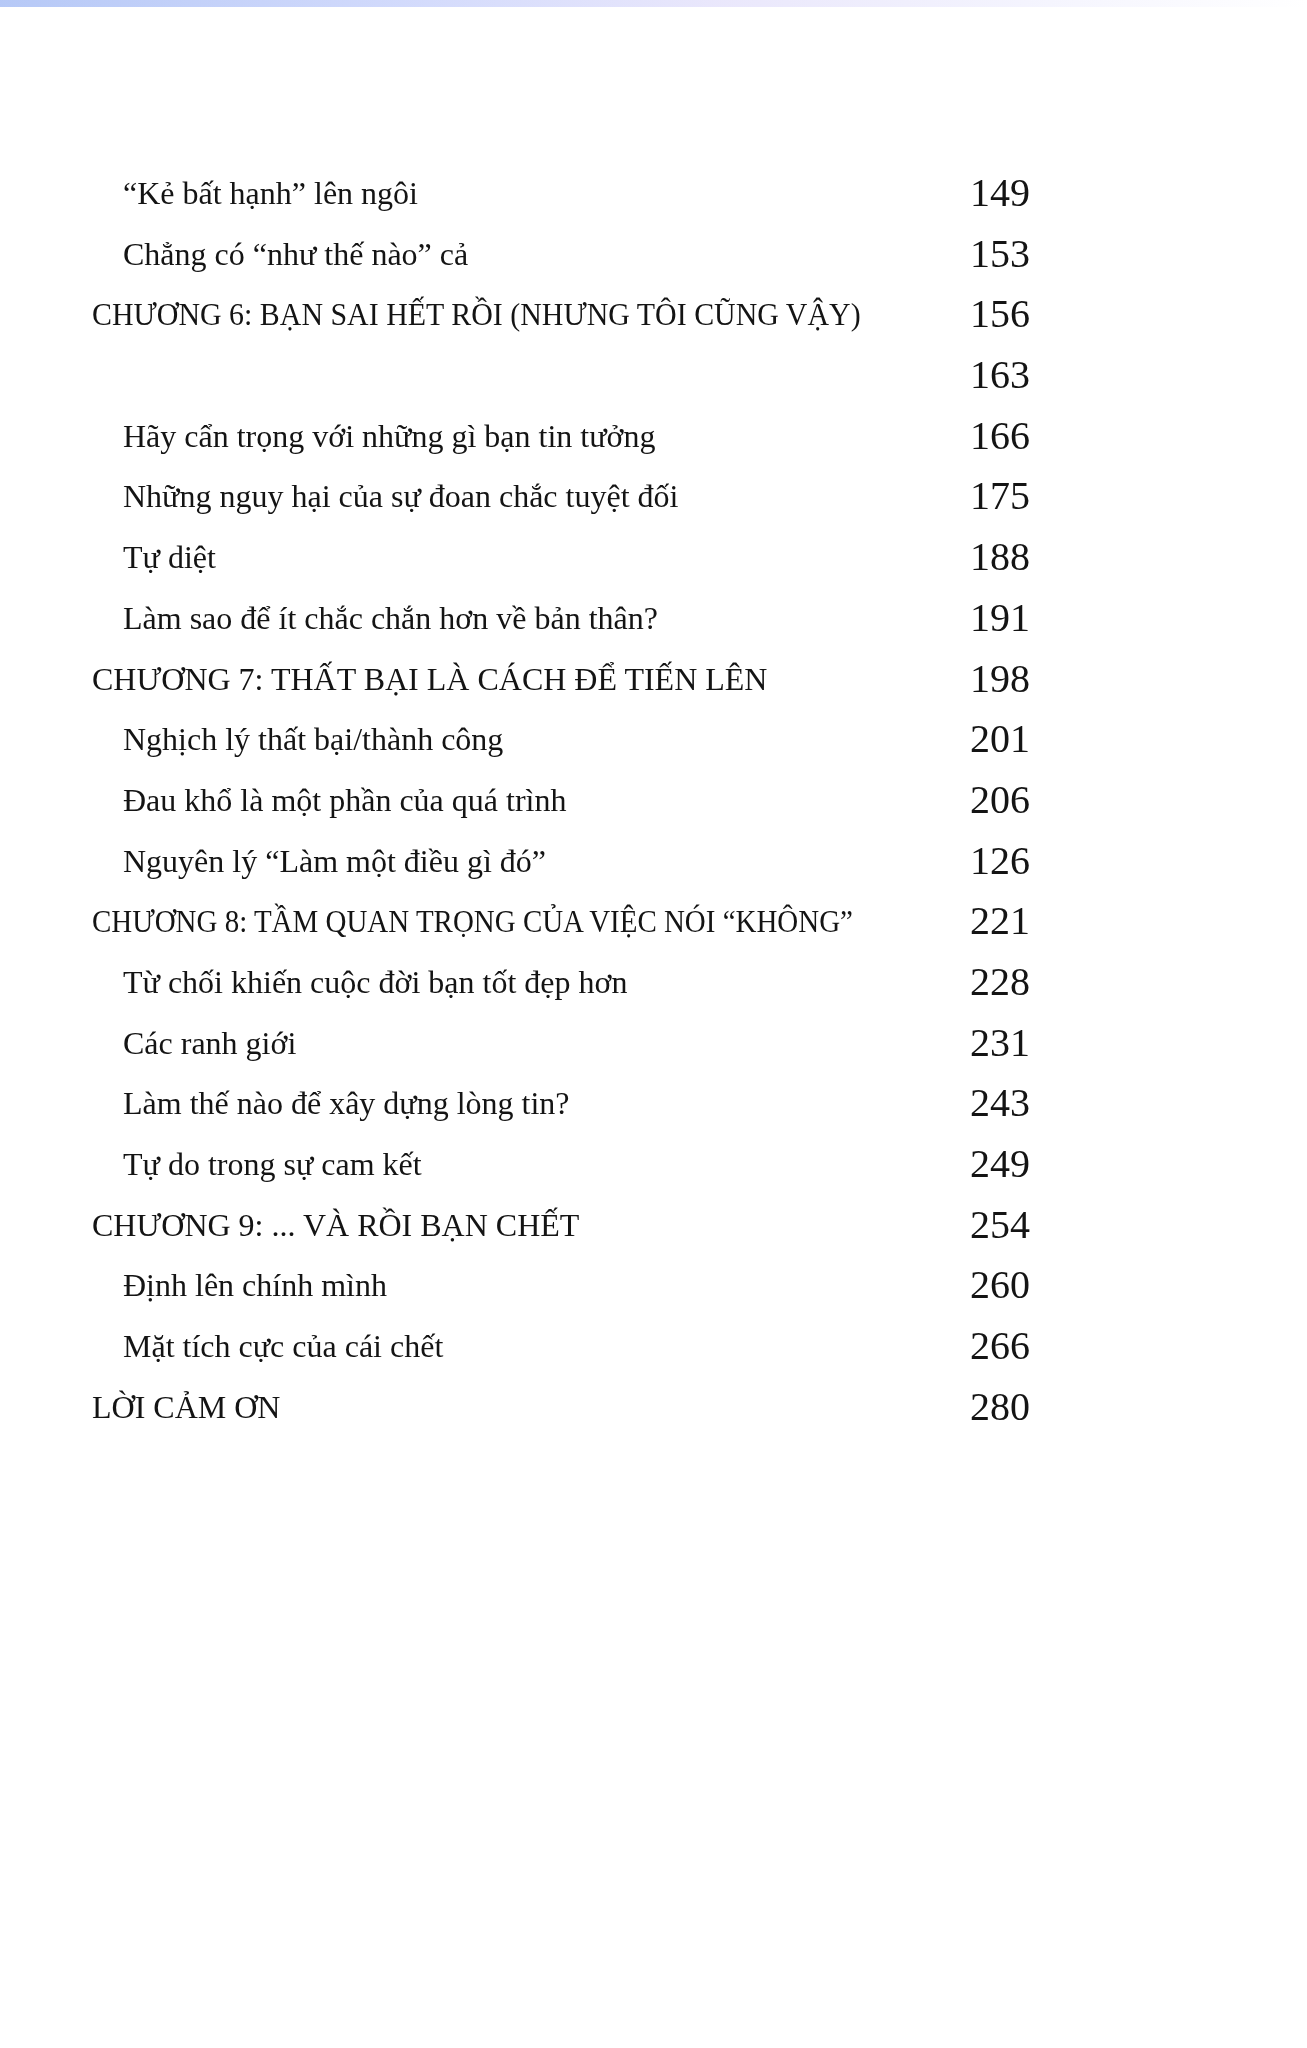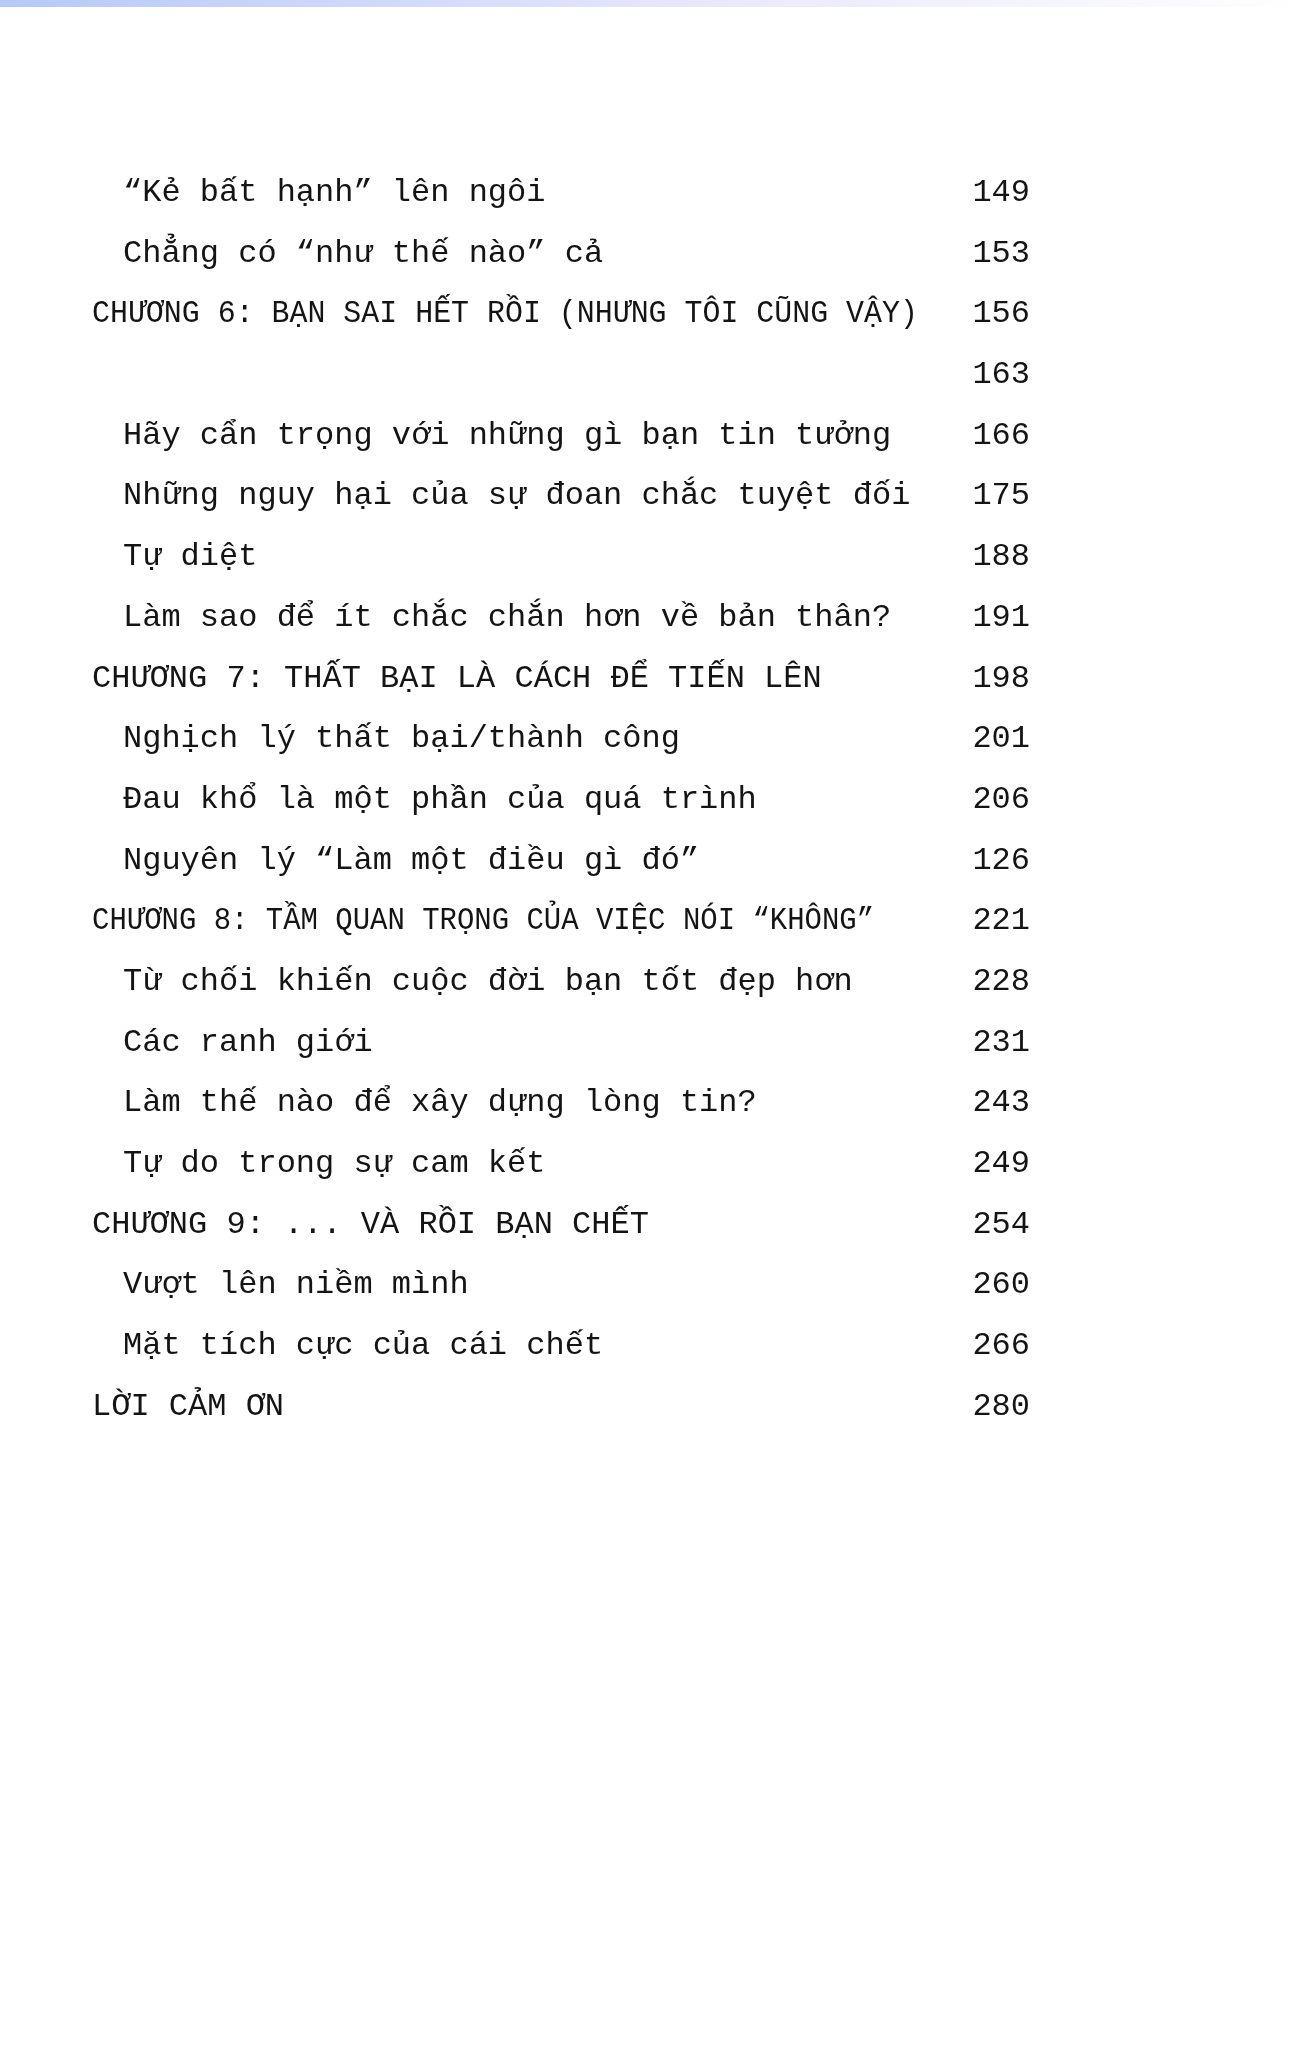--- a/index.html
+++ b/index.html
@@ -30,21 +30,20 @@
   .toc {
     position: absolute;
     left: 0;
     top: 172px;
     width: 1307px;
   }
   .row {
     position: relative;
     height: 60.7px;
     width: 1188px;
-    font-family: Liberation Mono, monospace;
   }
   .row.chapter {
   }
   .row .title {
     position: absolute;
     top: 0;
     white-space: nowrap;
     font-size: 32px;
     line-height: 42px;
     letter-spacing: 0px;
@@ -53,21 +52,21 @@
     left: 123px;
   }
   .row.chapter .title {
     left: 92px;
     transform-origin: left center;
   }
   .row .page-num {
     position: absolute;
     top: 0;
     right: 158px;
-    font-size: 32px;
+    font-size: 40px;
     line-height: 42px;
     white-space: nowrap;
     text-align: right;
   }
   .cond-6 { transform: scaleX(0.935); }
   .cond-8 { transform: scaleX(0.905); }
 </style>
 </head>
 <body>
 
@@ -145,21 +144,21 @@
     <div class="row sub">
       <span class="title">Tự do trong sự cam kết</span>
       <span class="page-num">249</span>
     </div>
 
     <div class="row chapter">
       <span class="title">CHƯƠNG 9: ... VÀ RỒI BẠN CHẾT</span>
       <span class="page-num">254</span>
     </div>
     <div class="row sub">
-      <span class="title">Vượt lên niềm mình</span>
+      <span class="title">Định lên chính mình</span>
       <span class="page-num">260</span>
     </div>
     <div class="row sub">
       <span class="title">Mặt tích cực của cái chết</span>
       <span class="page-num">266</span>
     </div>
 
     <div class="row chapter">
       <span class="title">LỜI CẢM ƠN</span>
       <span class="page-num">280</span>

